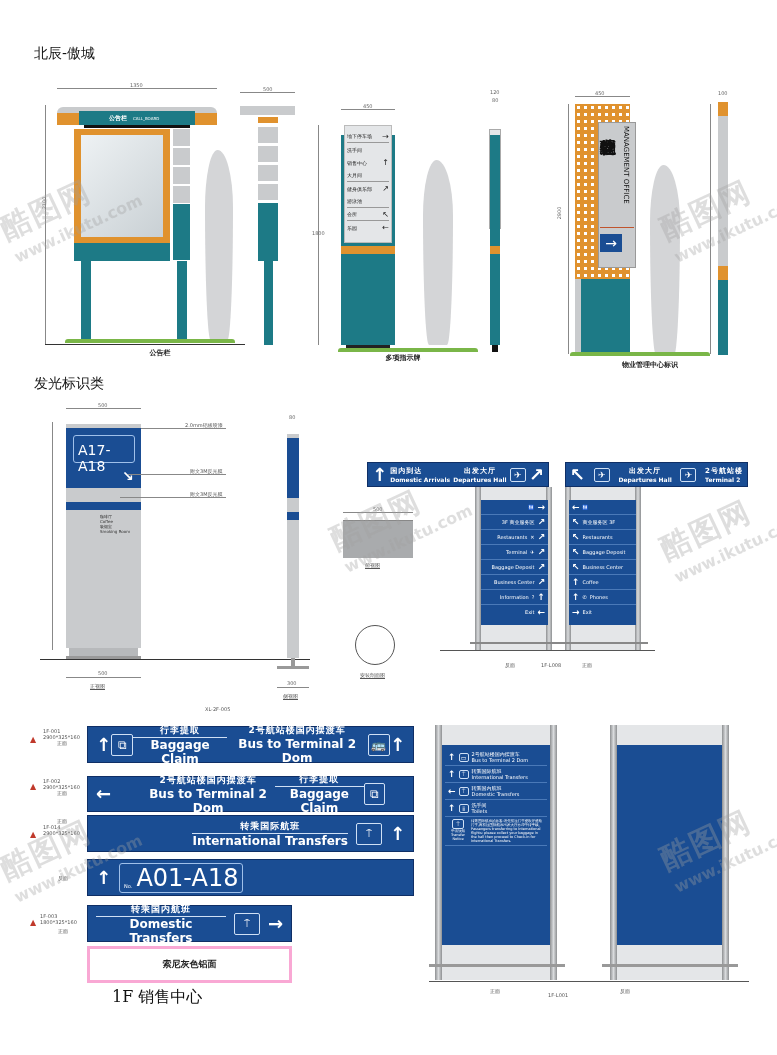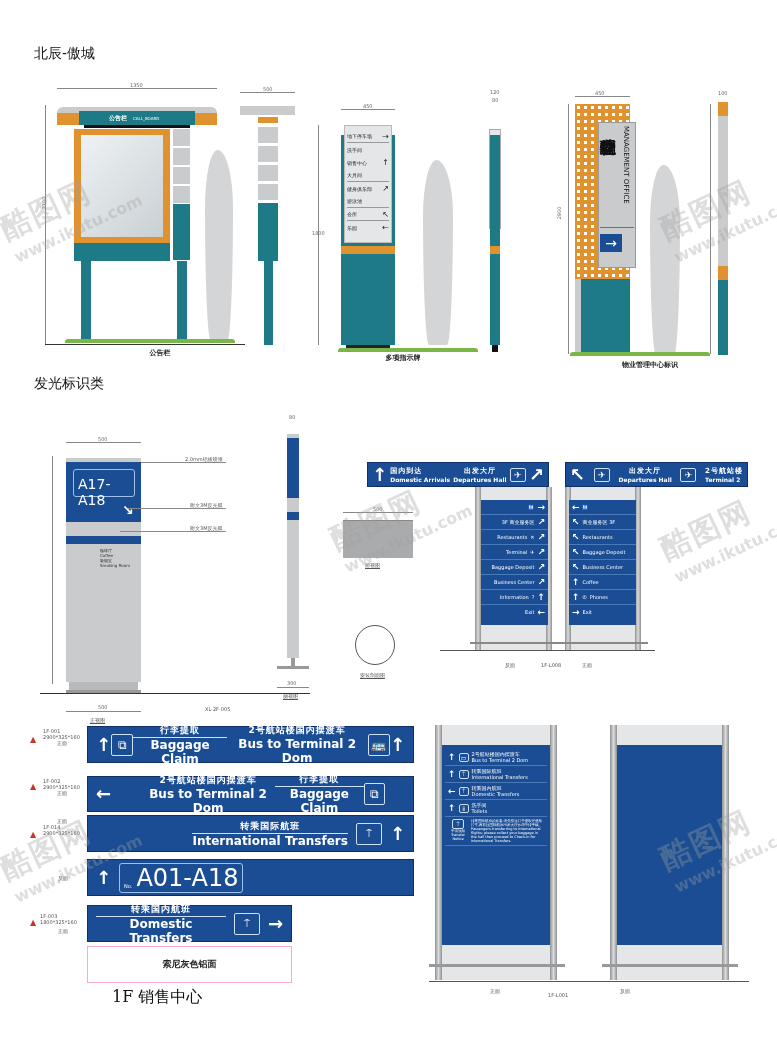--- a/index.html
+++ b/index.html
@@ -152,21 +152,21 @@
   <div class="dim" style="left:178px;top:0;">100</div>
   <div class="vline" style="left:170px;top:14px;height:250px;"></div>
   <div class="abs orange" style="left:178px;top:12px;width:10px;height:14px;"></div>
   <div class="abs grey" style="left:178px;top:26px;width:10px;height:150px;"></div>
   <div class="abs orange" style="left:178px;top:176px;width:10px;height:14px;"></div>
   <div class="abs teal" style="left:178px;top:190px;width:10px;height:75px;"></div>
 </div>
 
 <div class="abs section-title" style="left:34px;top:375px;">发光标识类</div>
 
-<div class="abs" style="left:40px;top:434px;width:200px;height:300px;">
+<div class="abs" style="left:40px;top:400px;width:200px;height:300px;">
   <div class="hline" style="left:26px;top:8px;width:75px;"></div>
   <div class="dim" style="left:58px;top:2px;">500</div>
   <div class="vline" style="left:12px;top:22px;height:228px;"></div>
   <div class="abs grey" style="left:26px;top:24px;width:75px;height:224px;"></div>
   <div class="abs navy" style="left:26px;top:28px;width:75px;height:60px;"></div>
   <div class="abs" style="left:33px;top:35px;width:62px;height:28px;border:1px solid #9fc0ea;border-radius:3px;color:#fff;font-size:14px;padding:6px 0 0 4px;">A17-A18</div>
   <div class="abs" style="left:82px;top:68px;color:#fff;font-size:14px;font-weight:bold;">↘</div>
   <div class="abs navy" style="left:26px;top:102px;width:75px;height:8px;"></div>
   <div class="abs" style="left:60px;top:114px;font-size:4px;color:#333;line-height:5px;">
     <div>咖啡厅</div>
@@ -394,21 +394,21 @@
     <div style="padding-left:18px;padding-top:3px;">正面</div>
   </div>
 <div class="sign" style="left:87px;top:905px;width:205px;height:37px;padding:0 8px;justify-content:flex-end;gap:8px;">
   <span style="text-align:center;">
       <div class="cn">转乘国内航班</div>
       <div class="en" style="border-top:1px solid #cfe0f5;">Domestic Transfers</div>
     </span>
   <span class="iconbox" style="width:26px;height:22px;font-size:10px;">⍑</span>
   <span class="arrow">→</span>
 </div>
-<div class="abs" style="left:87px;top:946px;width:205px;height:37px;border:1px solid #f9a8d4;display:flex;align-items:center;justify-content:center;font-size:9px;font-weight:bold;">索尼灰色铝面</div>
+<div class="abs" style="left:87px;top:946px;width:205px;height:37px;border:3px solid #f9a8d4;display:flex;align-items:center;justify-content:center;font-size:9px;font-weight:bold;">索尼灰色铝面</div>
 <div class="abs" style="left:112px;top:987px;font-size:16px;font-family:'DejaVu Serif',serif;color:#111;">1F  销售中心</div>
 
 <div class="abs steel" style="left:435px;top:725px;width:7px;height:255px;"></div>
 <div class="abs steel" style="left:550px;top:725px;width:7px;height:255px;"></div>
 <div class="abs lgrey" style="left:442px;top:725px;width:108px;height:255px;"></div>
 <div class="abs navy" style="left:442px;top:745px;width:108px;height:200px;padding:4px 3px;">
   <div class="pylon-row">
       <span class="a">↑</span>
       <span class="iconbox" style="width:10px;height:9px;font-size:6px;">▭</span>
       <span>

